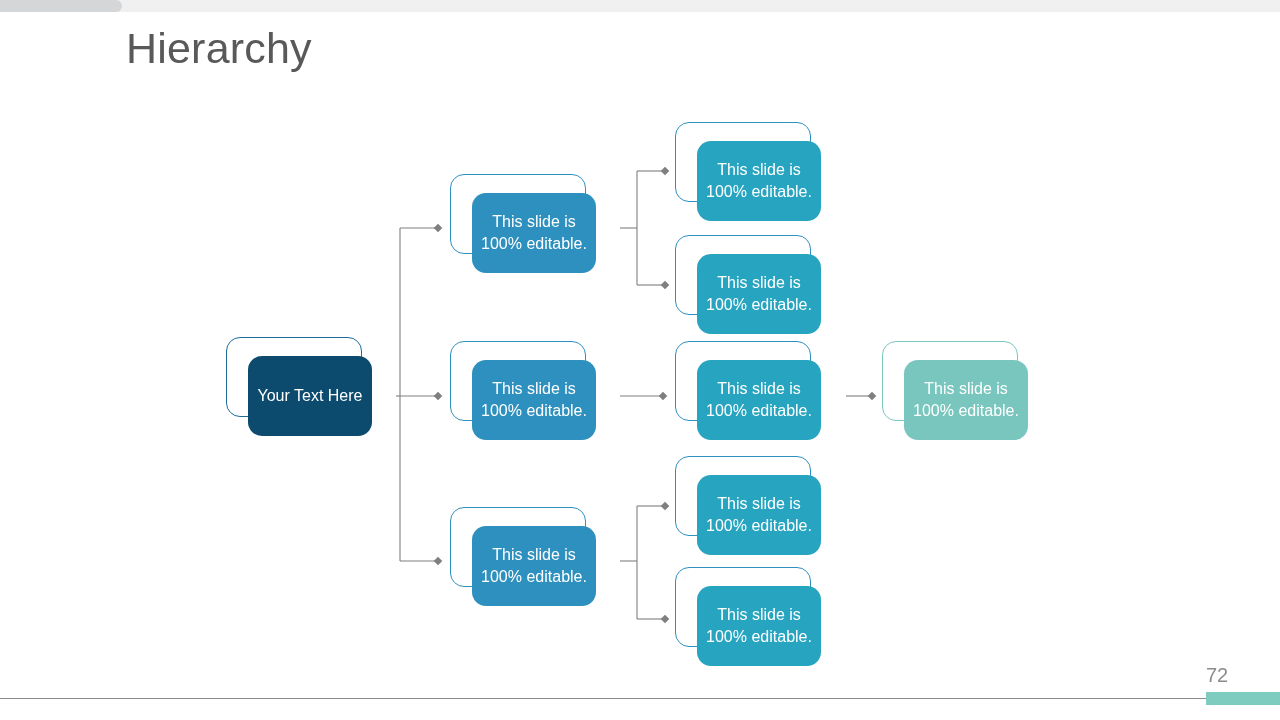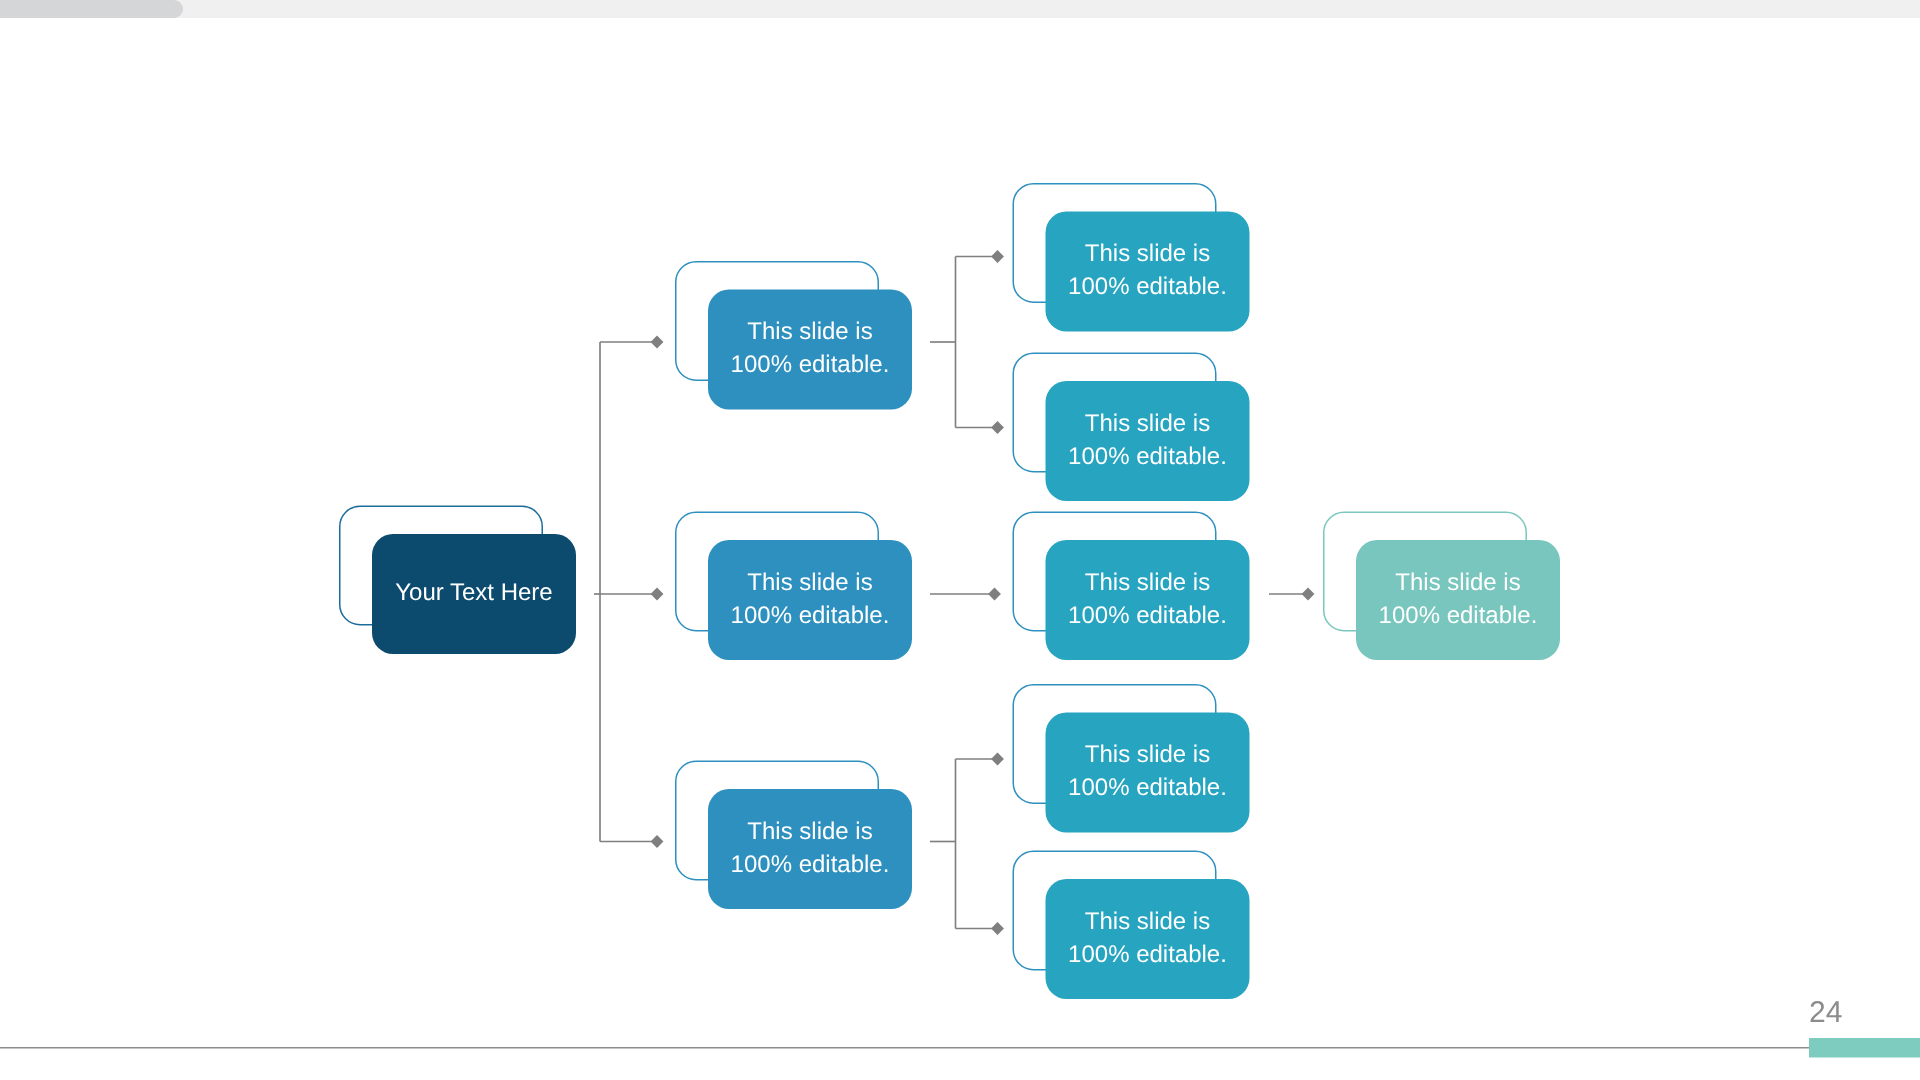--- a/index.html
+++ b/index.html
@@ -38,21 +38,21 @@
   .node { position: absolute; }
   .node .ghost {
     position: absolute; left: 0; top: 0;
     width: 136px; height: 80px;
     border-radius: 14px;
     background: #ffffff;
     border: 1.1px solid #2E90BF;
   }
   .node .card {
     position: absolute; left: 22px; top: 19px;
-    width: 136px; height: 80px;
+    width: 124px; height: 80px;
     border-radius: 14px;
     display: flex; align-items: center; justify-content: center;
     text-align: center;
     color: #ffffff;
     font-size: 16px; line-height: 22.5px;
     padding: 0 6px;
   }
   .node.root .ghost  { border-color: #1C6C9C; }
   .node.lvl4 .ghost  { border-color: #7BC6BE; }
 
@@ -77,20 +77,21 @@
   }
 </style>
 </head>
 <body>
 
 <div id="slide">
 
   <div class="topbar-light"></div>
   <div class="topbar-dark"></div>
 
+  <div class="title">Hierarchy</div>
 
   <div id="diagram">
 
     <svg id="wires" viewBox="0 0 1280 720" width="1280" height="720">
       <defs>
         <marker id="dia" markerWidth="9" markerHeight="9" refX="4.5" refY="4.5" orient="auto">
           <path d="M4.5 0.6 L8.4 4.5 L4.5 8.4 L0.6 4.5 Z" fill="#7f7f7f"></path>
         </marker>
       </defs>
       <g stroke="#7f7f7f" stroke-width="1.1" fill="none">
@@ -166,15 +167,15 @@
 
     <div class="node lvl4" style="left:882px; top:341px;">
       <div class="ghost"></div>
       <div class="card">This slide is 100% editable.</div>
     </div>
 
   </div>
 
   <div class="footer-rule"></div>
   <div class="footer-accent"></div>
-  <div class="page-number">24</div>
+  <div class="page-number">72</div>
 
 </div>
 
 </body></html>

